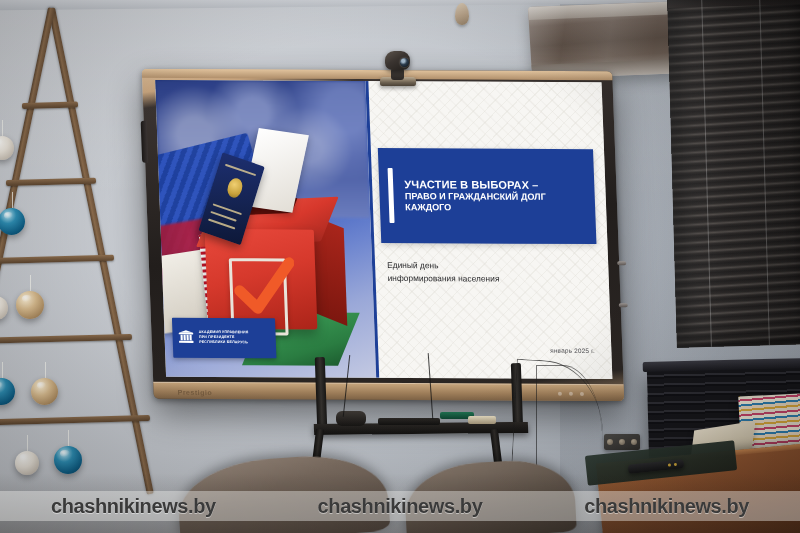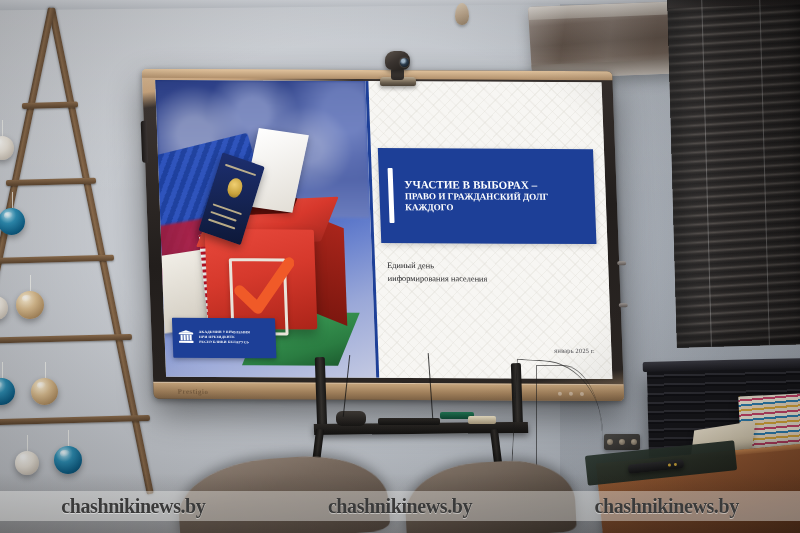--- a/index.html
+++ b/index.html
@@ -1,19 +1,19 @@
 <!DOCTYPE html>
 <html><head>
 <meta charset="utf-8">
 <style>
   * { margin:0; padding:0; box-sizing:border-box; }
   html,body { width:800px; height:533px; overflow:hidden; background:#0a0a0a; }
   body { font-family:"Liberation Sans", sans-serif; }
 
-  #scene { position:relative; width:800px; height:533px; overflow:hidden;font-family:Liberation Serif, serif; }
+  #scene { position:relative; width:800px; height:533px; overflow:hidden; }
 
   
   .wall {
     position:absolute; left:0; top:0; width:800px; height:533px;
     background:
       linear-gradient(105deg, #c9ccd1 0%, #c3c7cd 30%, #b9bec5 58%, #aeb4bc 78%, #9ea5ae 100%);
   }
   .wall-shade-top {
     position:absolute; left:0; top:0; width:800px; height:200px;
     background:linear-gradient(180deg, rgba(255,255,255,.16), rgba(255,255,255,0));

